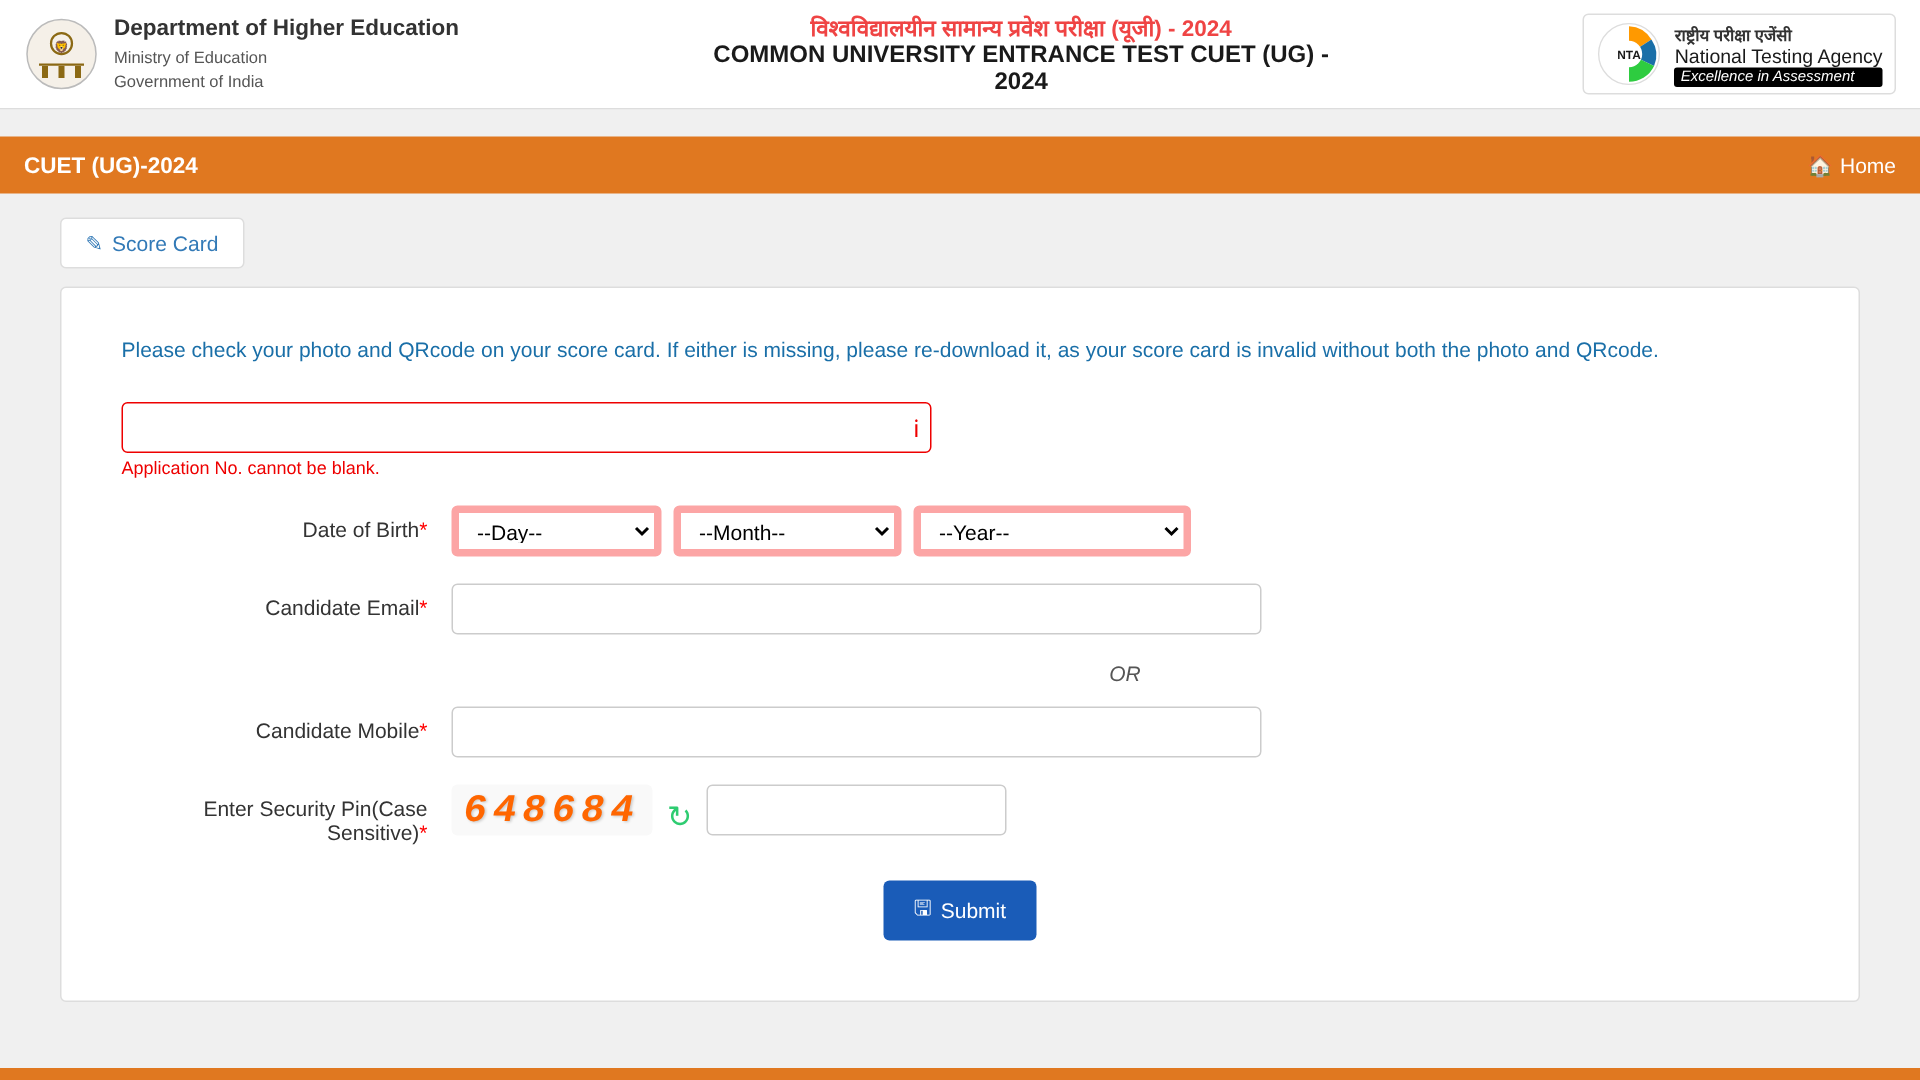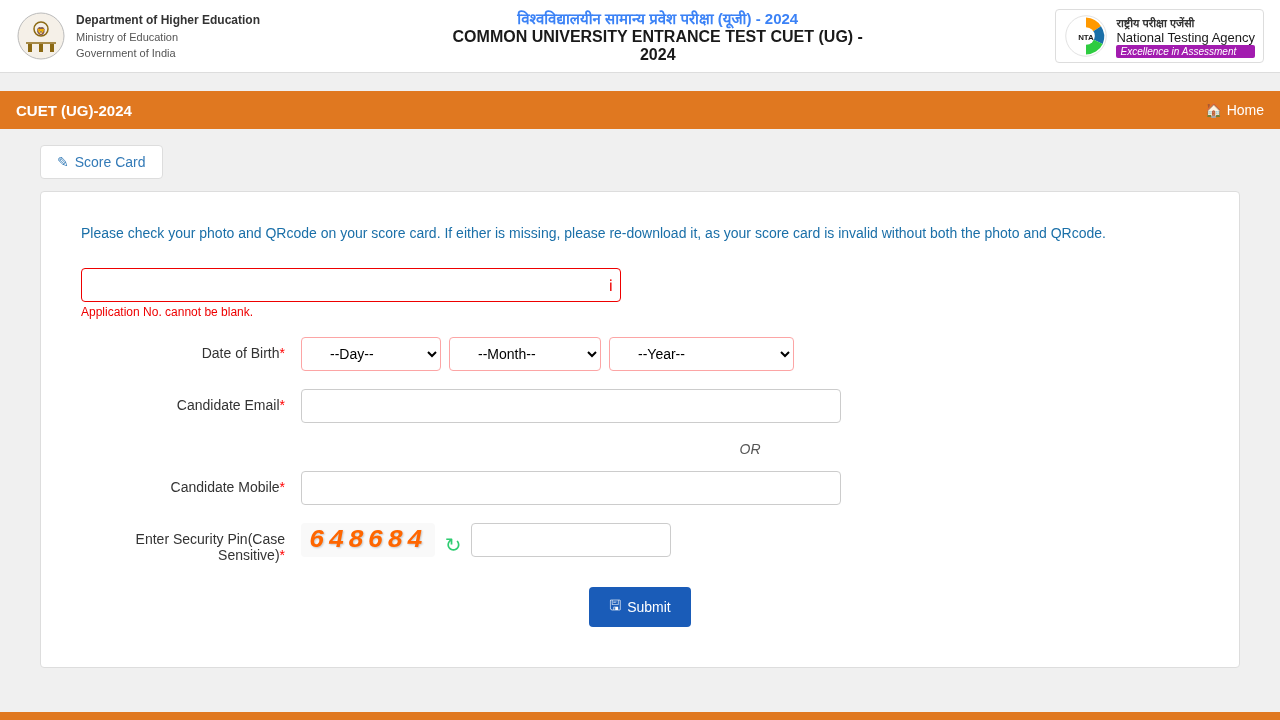--- a/index.html
+++ b/index.html
@@ -23,34 +23,34 @@
     .emblem {
       width: 50px;
       height: 50px;
     }
     .dept-text {
       font-size: 12px;
       line-height: 1.5;
     }
     .dept-text .dept-title {
       font-weight: bold;
-      font-size: 12px;
+      font-size: 15px;
       color: #333;
     }
     .dept-text .dept-sub {
       color: #555;
       font-size: 11px;
     }
     .header-center {
       text-align: center;
       flex: 1;
     }
     .header-center .hindi-title {
       font-size: 15px;
-      color: #3b82f6;
+      color: #ef4444;
       font-weight: bold;
     }
     .header-center .eng-title {
       font-size: 16px;
       font-weight: bold;
       color: #1a1a1a;
     }
     .header-right {
       display: flex;
       align-items: center;
@@ -76,21 +76,21 @@
       font-size: 11px;
       color: #333;
       font-weight: bold;
     }
     .nta-name {
       font-size: 13px;
       font-weight: normal;
       color: #1a1a1a;
     }
     .nta-tagline {
-      background: #a21caf;
+      background: #000000;
       color: #fff;
       font-size: 10px;
       padding: 1px 4px;
       font-style: italic;
       border-radius: 2px;
     }
 
     
     .navbar {
       background: #e07820;
@@ -202,23 +202,23 @@
       margin-top: 3px;
     }
 
     
     .dob-row {
       display: flex;
       gap: 8px;
     }
     .dob-select {
       height: 34px;
-      border: 1px solid #fca5a5;
-      border-radius: 4px;
-      padding: 4px 24px;
+      border: 5px solid #fca5a5;
+      border-radius: 4px;
+      padding: 4px 8px;
       font-size: 14px;
       background: #fff;
       cursor: pointer;
     }
     .dob-select:first-child { width: 140px; }
     .dob-select:nth-child(2) { width: 152px; }
     .dob-select:last-child { width: 185px; }
 
     
     .or-divider {

